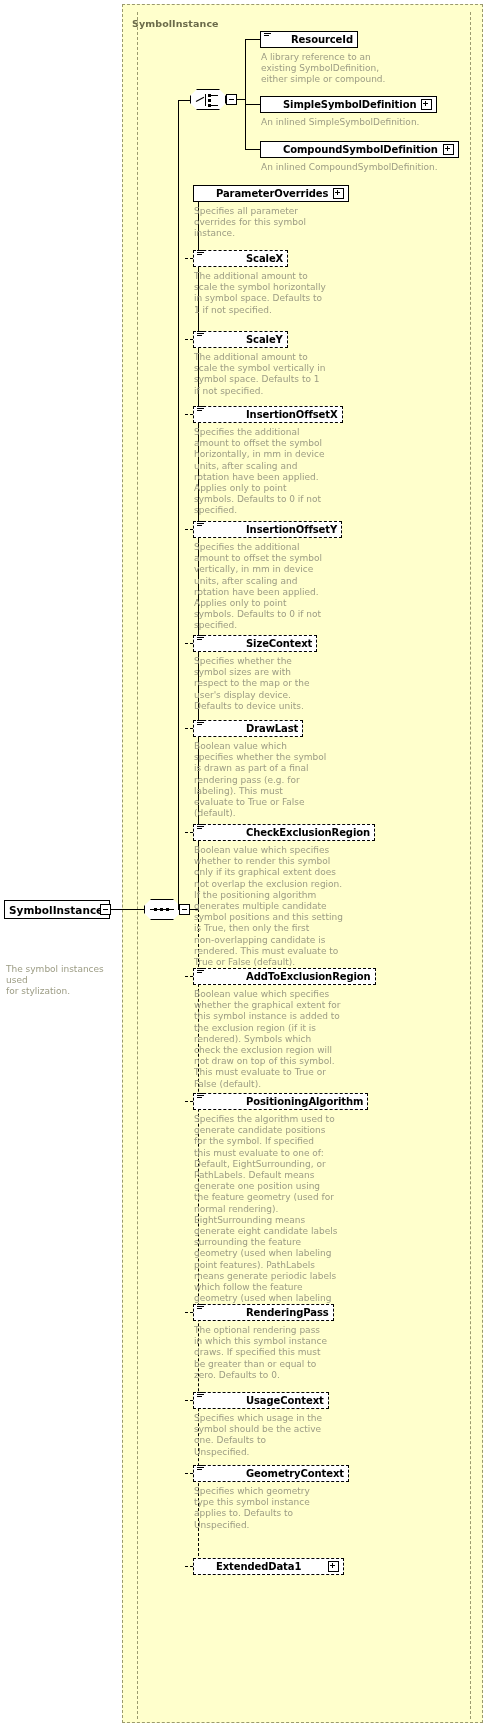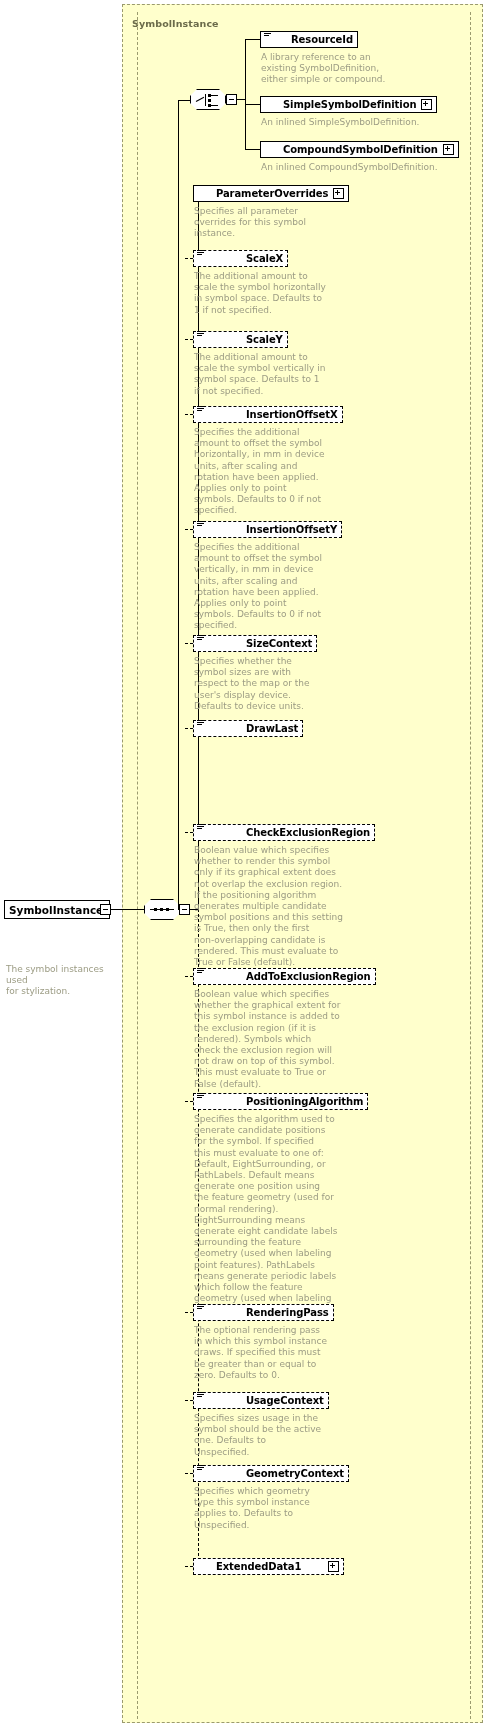--- a/index.html
+++ b/index.html
@@ -420,20 +420,27 @@
   <div class="line-h-dash" style="left:185px; top:728px; width:13px;"></div>
   <div class="node-shadow" style="left:196px; top:723px; width:66px;"></div>
   <div class="node dashed" style="left:193px; top:720px;">
     <span class="type-glyph">
         <i></i>
         <i></i>
         <i></i>
       </span>
     <span class="label">DrawLast</span>
   </div>
+  <div class="annot" style="left:194px; top:741px; width:140px;">Boolean value which
+specifies whether the symbol
+is drawn as part of a final
+rendering pass (e.g. for
+labeling).  This must
+evaluate to True or False
+(default).</div>
 
   <div class="line-h-dash" style="left:185px; top:832px; width:13px;"></div>
   <div class="node-shadow" style="left:196px; top:827px; width:128px;"></div>
   <div class="node dashed" style="left:193px; top:824px;">
     <span class="type-glyph">
         <i></i>
         <i></i>
         <i></i>
       </span>
     <span class="label">CheckExclusionRegion</span>
@@ -518,21 +525,21 @@
   <div class="line-h-dash" style="left:185px; top:1400px; width:13px;"></div>
   <div class="node-shadow" style="left:196px; top:1395px; width:89px;"></div>
   <div class="node dashed" style="left:193px; top:1392px;">
     <span class="type-glyph">
         <i></i>
         <i></i>
         <i></i>
       </span>
     <span class="label">UsageContext</span>
   </div>
-  <div class="annot" style="left:194px; top:1413px; width:145px;">Specifies sizes usage in the
+  <div class="annot" style="left:194px; top:1413px; width:145px;">Specifies which usage in the
 symbol should be the active
 one.  Defaults to
 Unspecified.</div>
 
   <div class="line-h-dash" style="left:185px; top:1473px; width:13px;"></div>
   <div class="node-shadow" style="left:196px; top:1468px; width:106px;"></div>
   <div class="node dashed" style="left:193px; top:1465px;">
     <span class="type-glyph">
         <i></i>
         <i></i>

